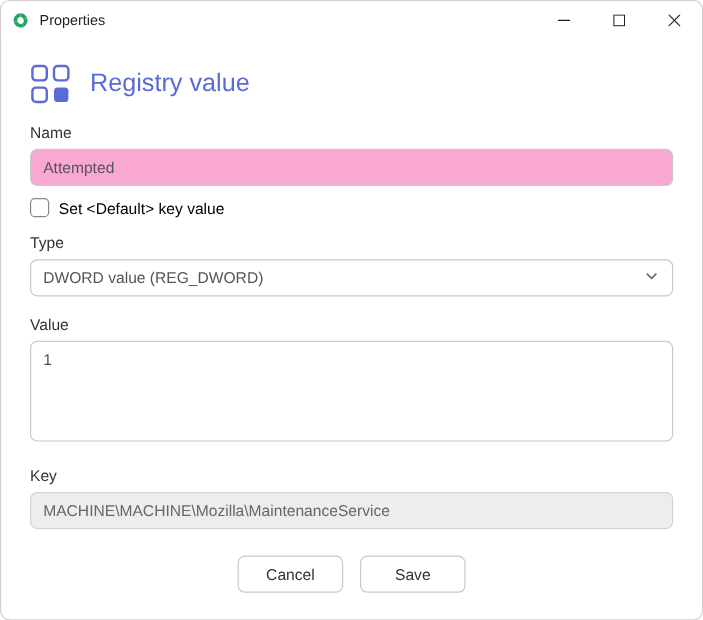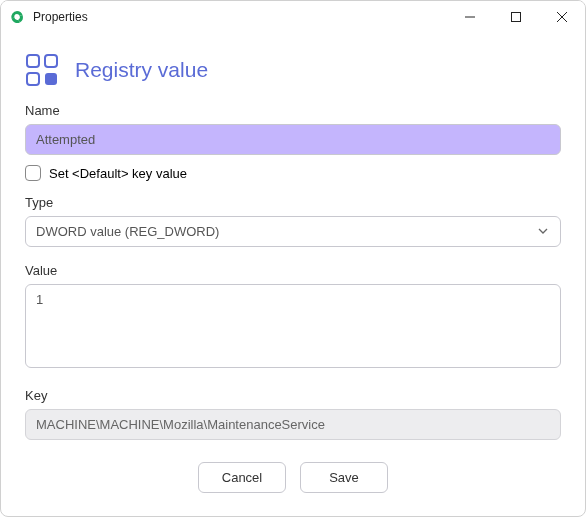--- a/index.html
+++ b/index.html
@@ -81,21 +81,21 @@
       font-weight: 500;
     }
     .text-input {
       width: 100%;
       border: 1px solid #c8c8cf;
       border-radius: 6px;
       padding: 7px 10px;
       font-size: 13px;
       color: #555;
       font-family: inherit;
-      background: #c4b5fd;
+      background: #f9a8d4;
     }
     .checkbox-row {
       display: flex;
       align-items: center;
       gap: 8px;
       margin-top: 10px;
       margin-bottom: 14px;
     }
     .checkbox {
       width: 16px;

